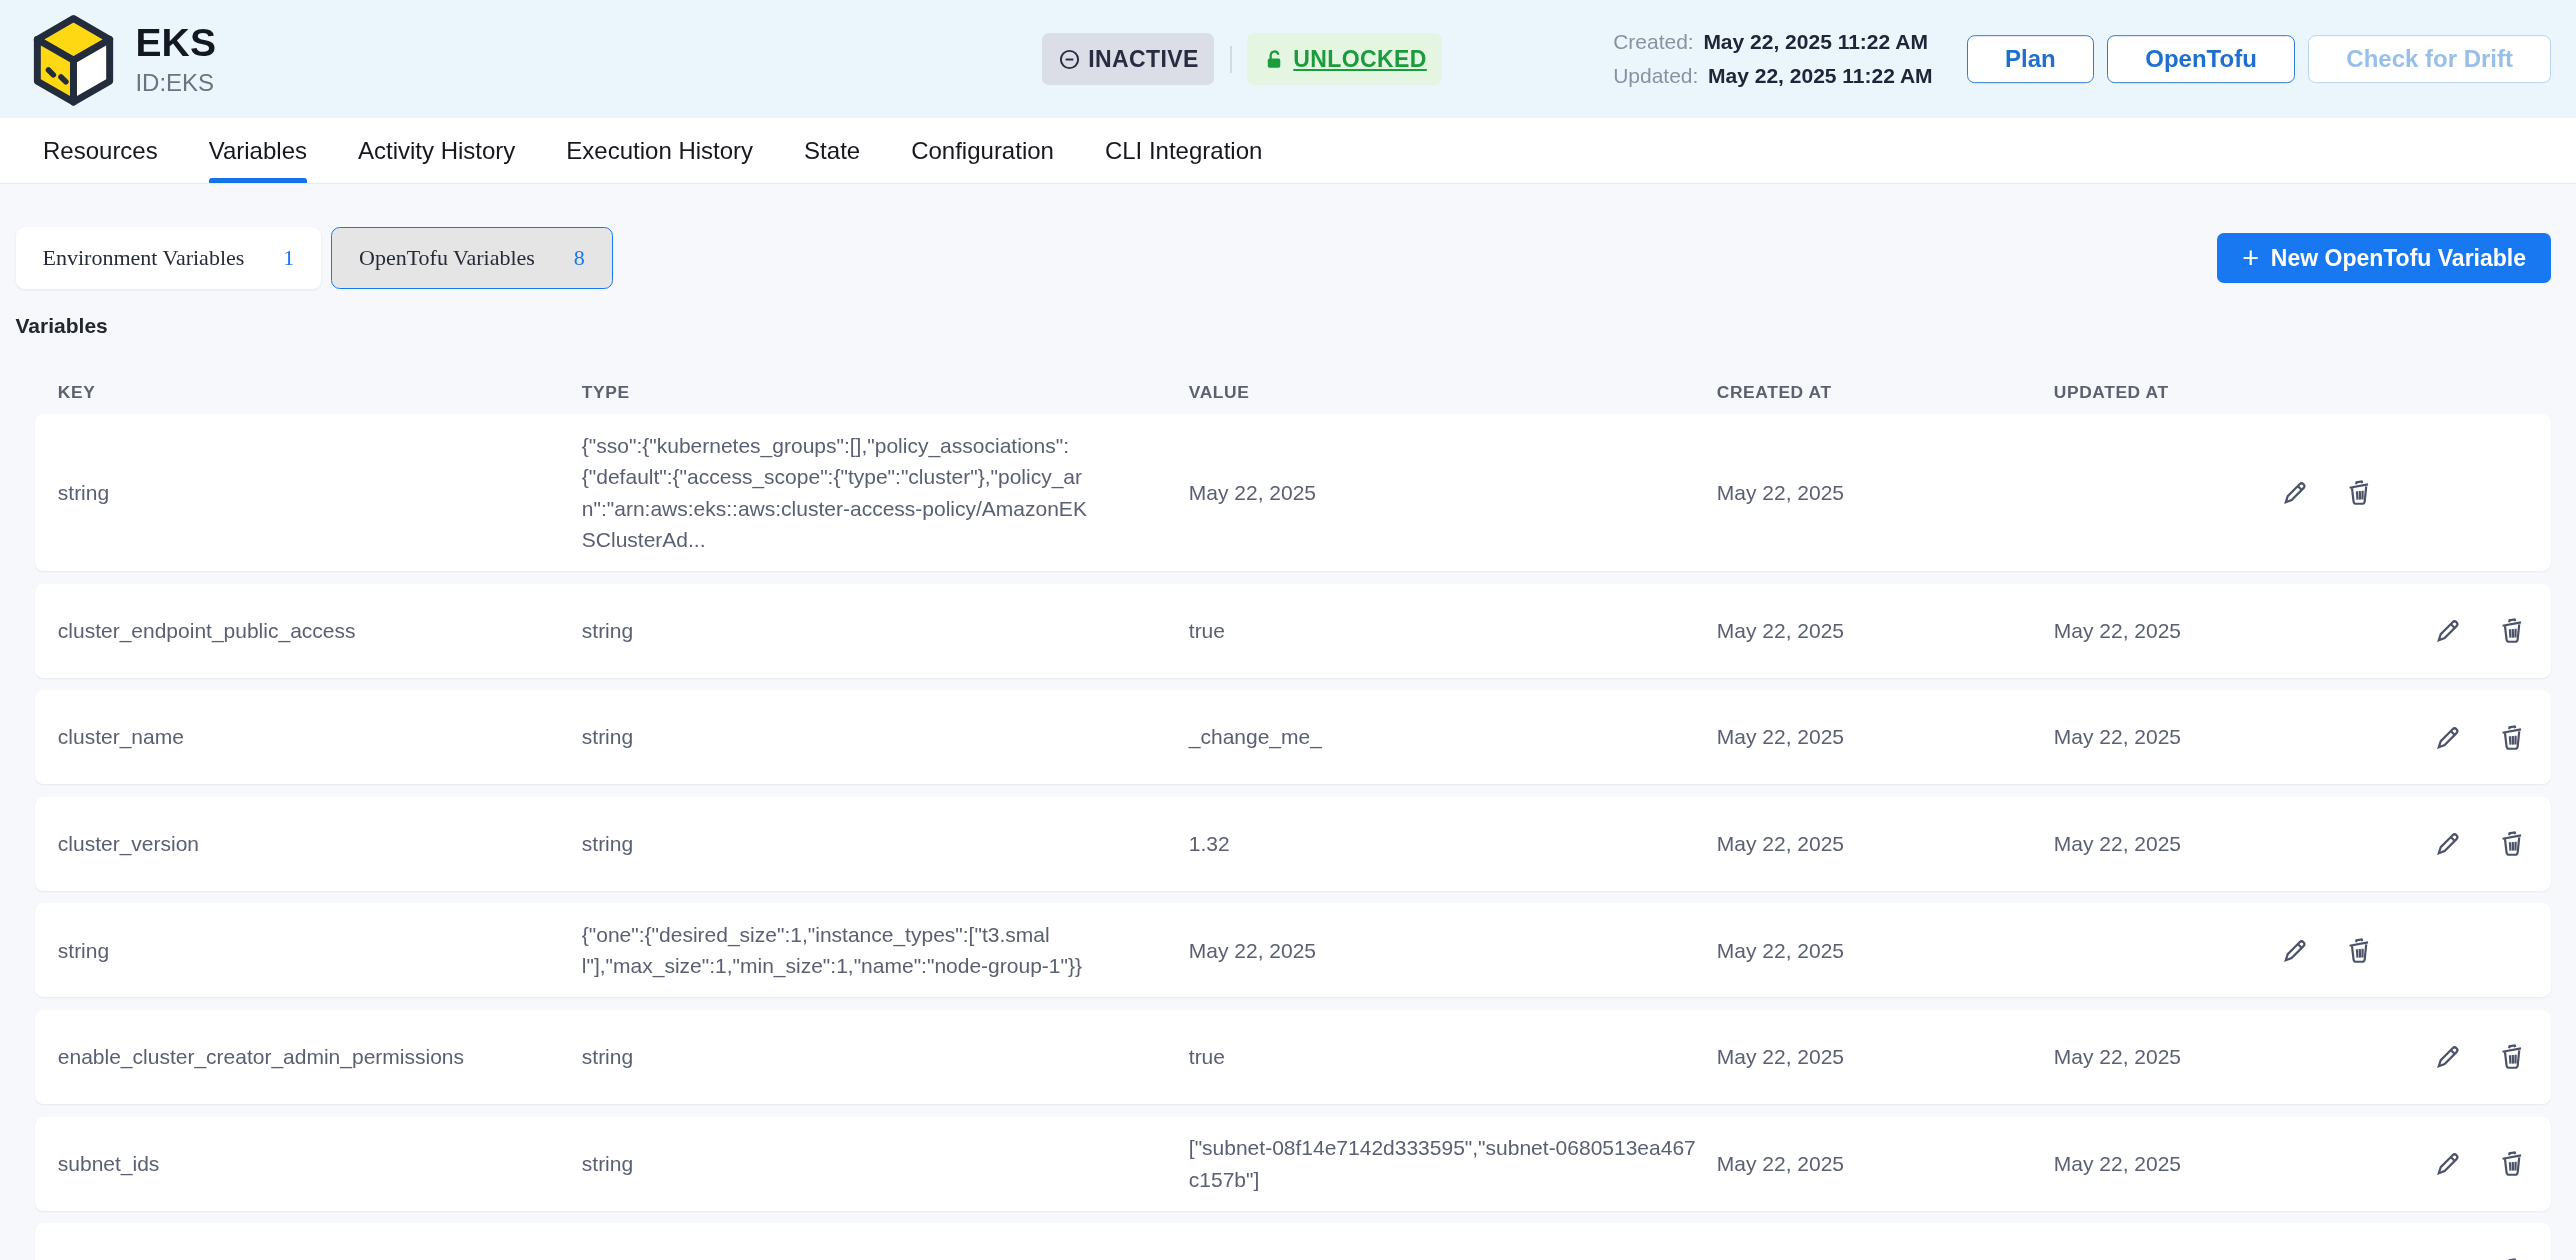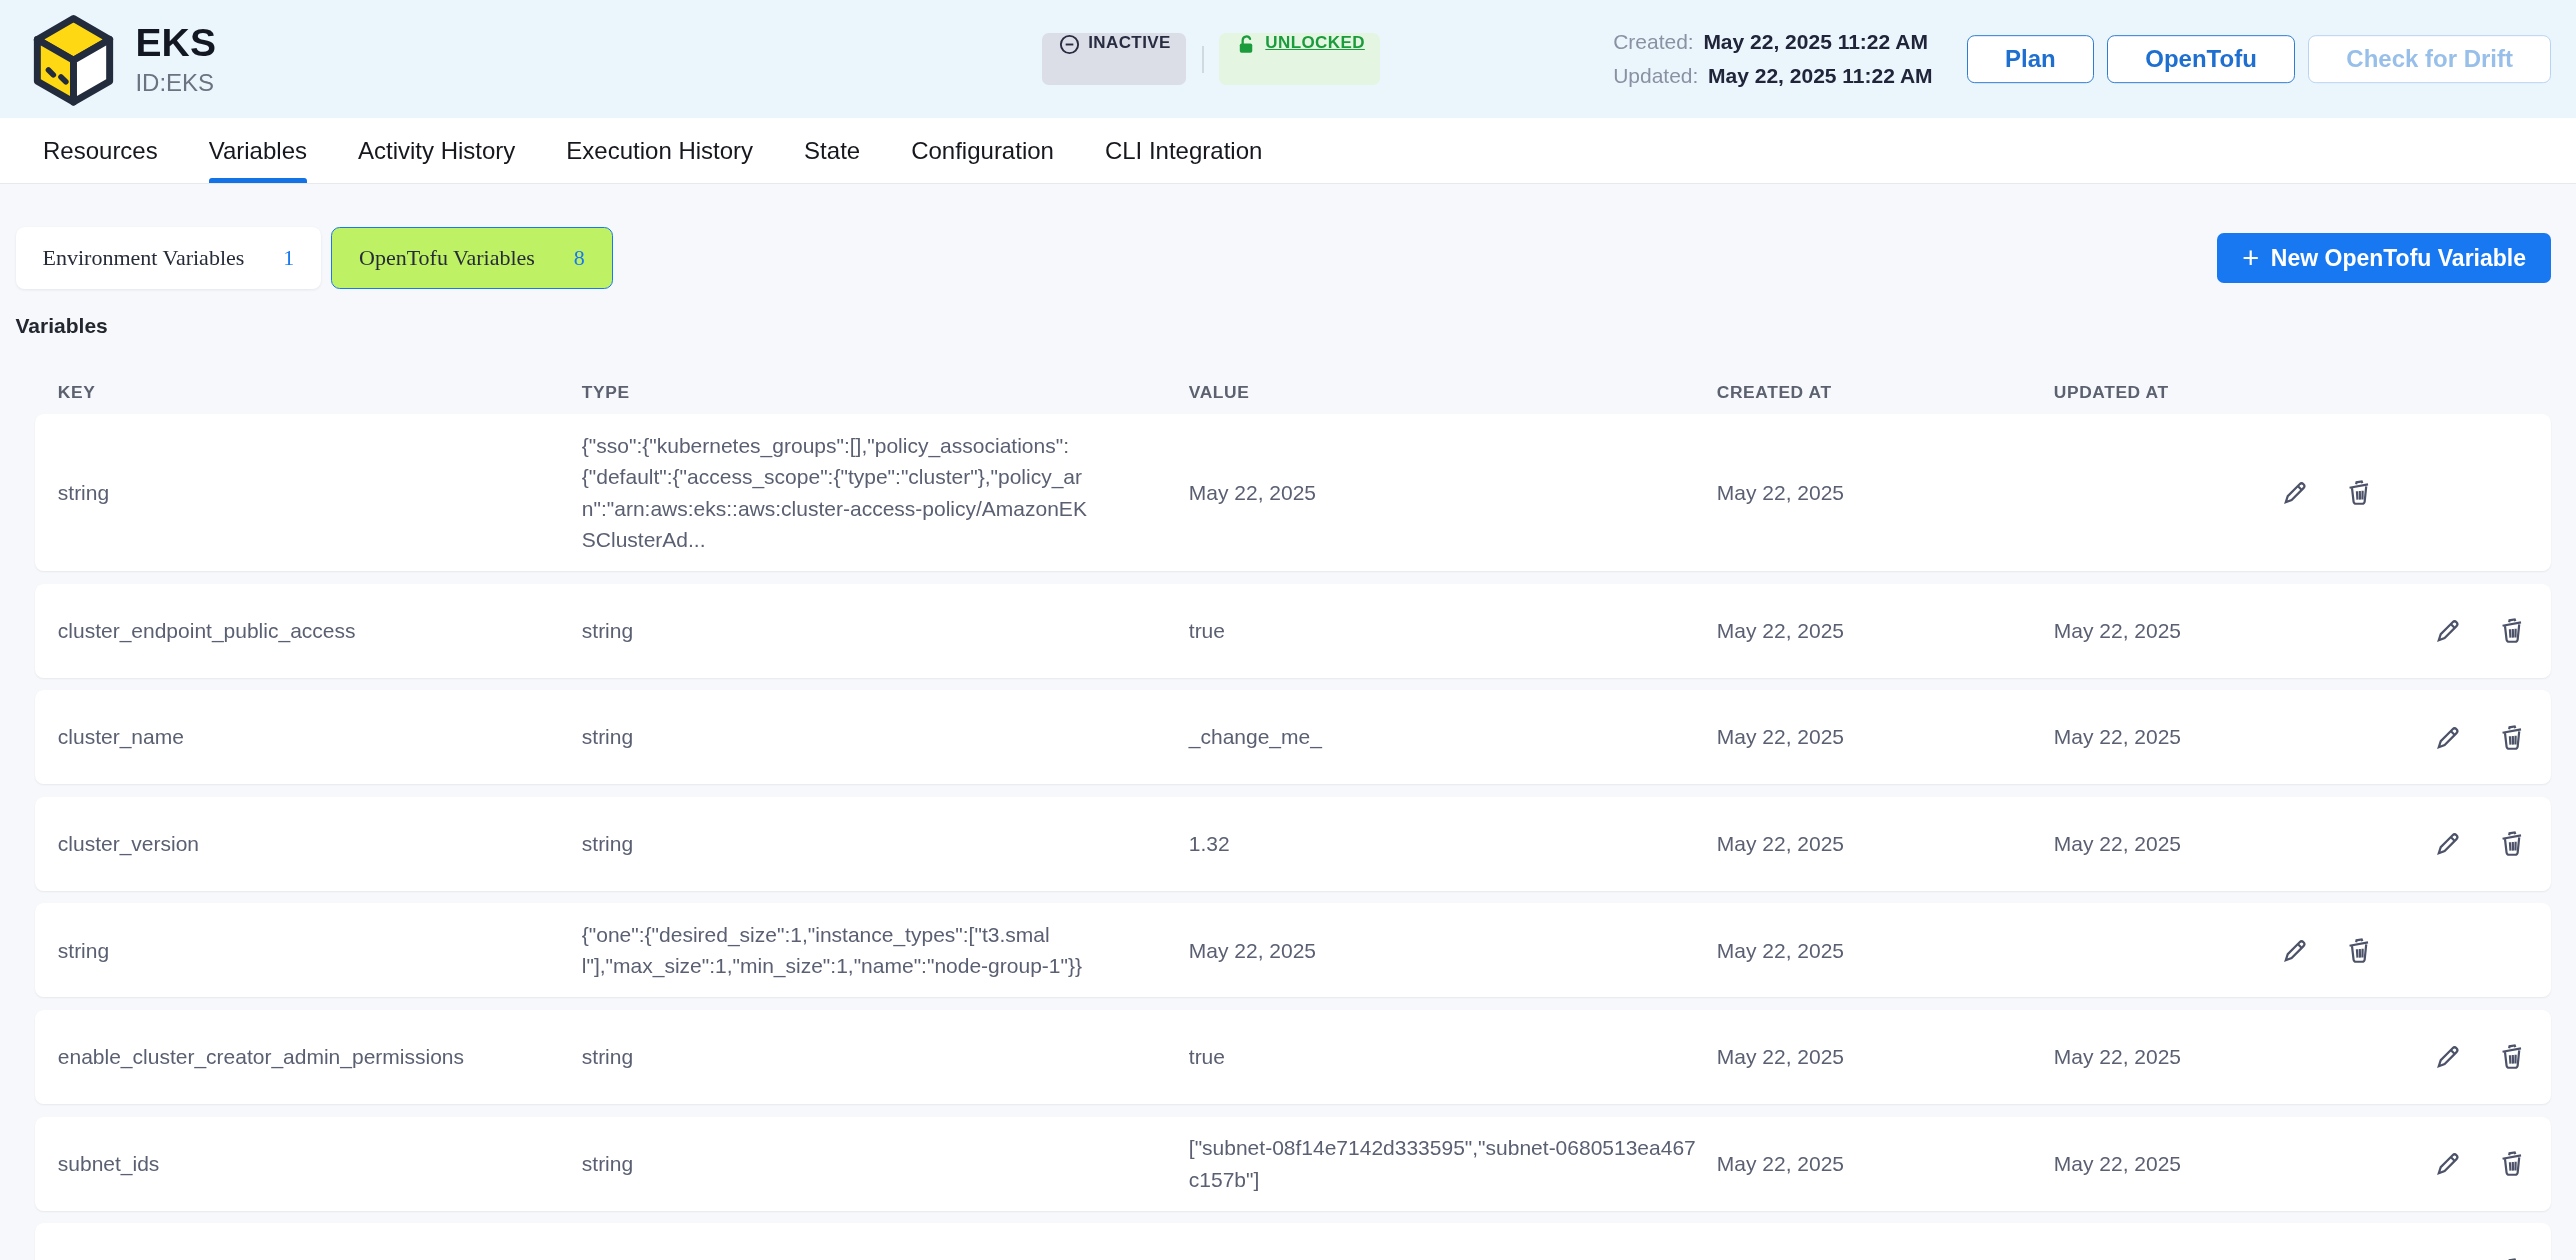--- a/index.html
+++ b/index.html
@@ -8,22 +8,22 @@
 
   
   .app-header { position:relative; height:118px; background:#ebf6fc; display:flex; align-items:center; }
   .logo-wrap { margin-left:29px; width:89px; height:93px; flex:0 0 auto; }
   .title-block { margin-left:17.4px; }
   .ws-title { font-size:39px; font-weight:700; color:#121722; letter-spacing:0.2px; }
   .ws-id { font-size:24px; color:#6b7280; margin-top:3.9px; }
 
   .badge-group { position:absolute; left:1042px; top:50%; transform:translateY(-50%);
     display:flex; align-items:center; gap:15.5px; }
-  .badge { display:flex; gap:7.7px; height:52px; padding:0 15.5px;
-    border-radius:6.8px; font-size:17px; font-weight:700; letter-spacing:0.4px; }
+  .badge { display:flex; align-items:center; gap:7.7px; height:52px; padding:0 15.5px;
+    border-radius:6.8px; font-size:23px; font-weight:700; letter-spacing:0.4px; }
   .badge-inactive { background:#dbdde7; color:#272c41; }
   .badge-unlocked { background:#e4f6e2; color:#1b9c3c;text-decoration:underline; }
   .badge-divider { width:1.9px; height:27px; background:#cfd9e2; }
 
   .header-right { position:absolute; right:25px; top:50%; transform:translateY(-50%);
     display:flex; align-items:center; gap:13.5px; }
   .meta-block { margin-right:21px; display:flex; flex-direction:column; gap:9.7px; }
   .meta-row { display:flex; align-items:baseline; gap:9.7px; font-size:21px; }
   .meta-label { color:#8a91a3; }
   .meta-value { color:#20253a; font-weight:600; }
@@ -41,21 +41,21 @@
     background:#1373e6; border-radius:2.9px 2.9px 0 0; }
 
   
   .content { padding:43px 25px 0 15.5px; }
 
   .filter-row { display:flex; align-items:center; }
   .filter-card { display:flex; align-items:center; gap:39px; height:62px; padding:0 27px;
     border-radius:8.7px; background:#ffffff; box-shadow:0 1px 2.9px rgba(20,30,60,.08); cursor:pointer;font-family:Liberation Serif, serif; }
   .filter-card .f-label { font-size:22px; color:#262b38; }
   .filter-card .f-count { font-size:22px; color:#1778f2; font-weight:500; }
-  .filter-card.selected { background:#bef264; border:1.9px solid #1778f2; margin-left:9.7px; box-shadow:none; }
+  .filter-card.selected { background:#e5e5e5; border:1.9px solid #1778f2; margin-left:9.7px; box-shadow:none; }
   .new-var-btn { margin-left:auto; margin-right:0; height:50px; padding:0 25px; background:#1778f2;
     border:none; border-radius:6.8px; color:#ffffff; font-size:23px; font-weight:600;
     display:flex; align-items:center; gap:11.6px; cursor:pointer; font-family:inherit; }
   .new-var-btn .plus { font-size:29px; font-weight:400; line-height:1; }
 
   .section-title { margin-top:25px; font-size:21px; font-weight:700; color:#23272f; }
 
   
   .table-wrap { margin-left:19.3px; margin-top:7.7px; }
   .thead, .row-card { display:grid;

